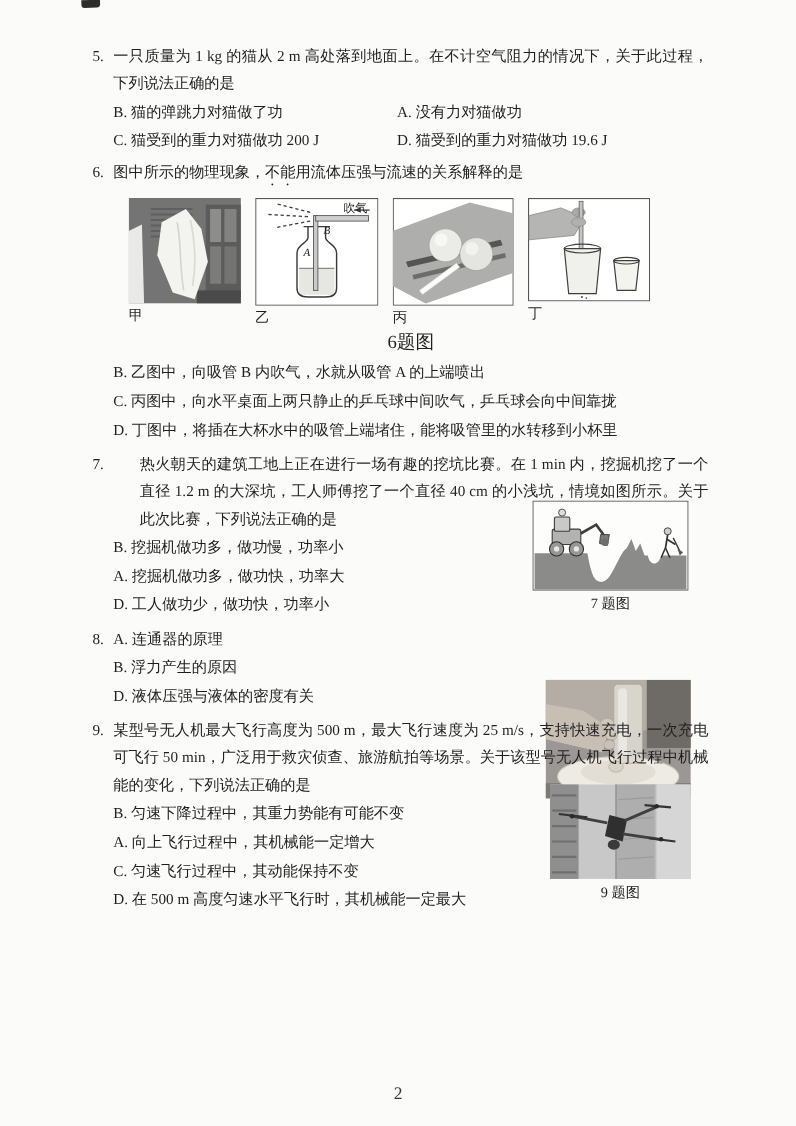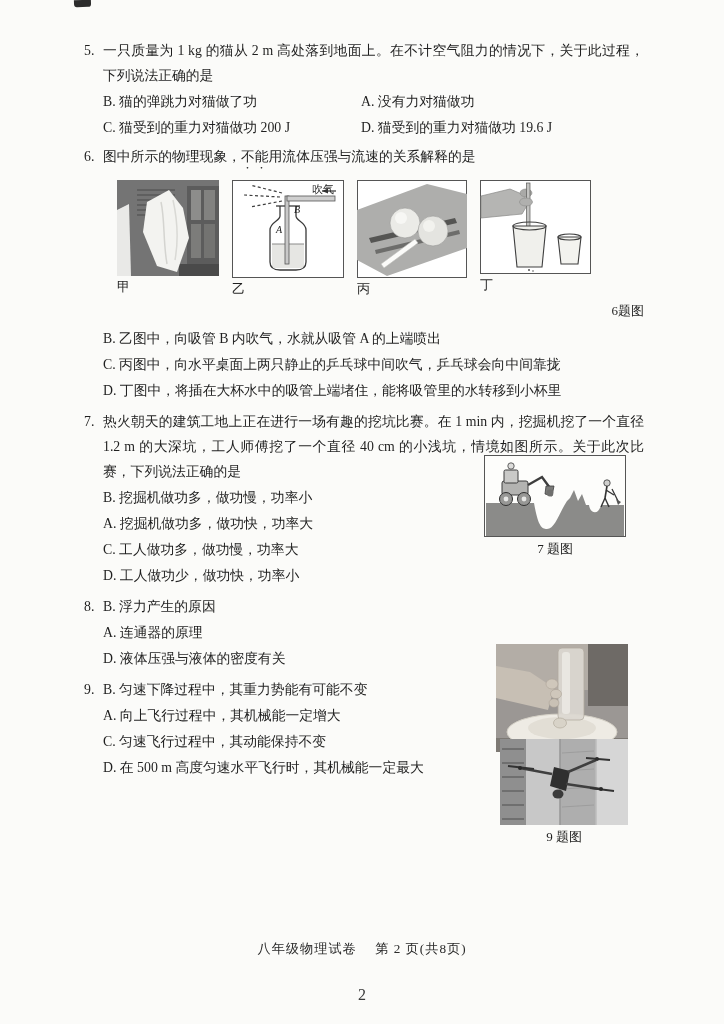--- a/index.html
+++ b/index.html
@@ -18,21 +18,21 @@
   .opt-grid{display:grid;grid-template-columns:258px 1fr;}
   .emph{
     -webkit-text-emphasis:filled dot #1f1f1f;text-emphasis:filled dot #1f1f1f;
     -webkit-text-emphasis-position:under right;text-emphasis-position:under right;
   }
   
   .fig-row{display:flex;gap:13px;margin:8px 0 0 14px;}
   .fig-cell{display:flex;flex-direction:column;align-items:flex-start;}
   .fig-box{background:#fff;}
   .fig-label{font-size:13px;line-height:18px;margin-top:2px;}
-  .fig-caption-center{text-align:right;font-size:13px;line-height:22px;margin-top:2px;}
+  .fig-caption-center{text-align:center;font-size:17px;line-height:22px;margin-top:2px;}
   
   .side-fig{position:absolute;display:flex;flex-direction:column;align-items:center;}
   .side-fig .cap{font-size:13px;line-height:19px;margin-top:2px;}
   .q7-fig{right:18px;top:46px;justify-content:space-between;}
   .q8-fig{right:16px;top:50px;}
   .q9-fig{right:16px;top:62px;}
   .narrow-opts{max-width:392px;}
   .footer{position:absolute;left:0;top:936px;width:100%;text-align:center;font-size:13.2px;color:#2a2a2a;letter-spacing:1px;}
   .page-num{position:absolute;left:0;top:982px;width:100%;text-align:center;font-size:16px;color:#3a3a3a;}
   .mt4{margin-top:4px;}
@@ -148,25 +148,24 @@
 
       <div class="mt4">
         <div class="opt">B. 乙图中，向吸管 B 内吹气，水就从吸管 A 的上端喷出</div>
         <div class="opt">C. 丙图中，向水平桌面上两只静止的乒乓球中间吹气，乒乓球会向中间靠拢</div>
         <div class="opt">D. 丁图中，将插在大杯水中的吸管上端堵住，能将吸管里的水转移到小杯里</div>
       </div>
     </div>
 
     <div class="q" style="margin-bottom:6px;">
       <span class="q-num">7.</span>
-      <div class="stem" style="max-width:541px;">热火朝天的建筑工地上正在进行一场有趣的挖坑比赛。在 1 min 内，挖掘机挖了一个直径 1.2 m 的大深坑，工人师傅挖了一个直径 40 cm 的小浅坑，情境如图所示。关于此次比赛，下列说法正确的是</div>
+      <div class="stem" style="max-width:541px;margin-left:24px;">热火朝天的建筑工地上正在进行一场有趣的挖坑比赛。在 1 min 内，挖掘机挖了一个直径 1.2 m 的大深坑，工人师傅挖了一个直径 40 cm 的小浅坑，情境如图所示。关于此次比赛，下列说法正确的是</div>
       <div class="narrow-opts">
         <div class="opt">B. 挖掘机做功多，做功慢，功率小</div>
         <div class="opt">A. 挖掘机做功多，做功快，功率大</div>
-        <div class="opt">C. 工人做功多，做功慢，功率大</div>
         <div class="opt">D. 工人做功少，做功快，功率小</div>
       </div>
       <div class="side-fig q7-fig">
         <svg width="142" height="82" viewBox="0 0 142 82">
           <rect x="0.5" y="0.5" width="141" height="81" fill="#fdfdfb" stroke="#555" stroke-width="1"></rect>
           <path d="M2,48 L50,48 C54,70 57,74 63,74 C71,74 75,58 83,46 L86,43 L90,35 L94,46 L98,39 L102,50 L105,50 C106,57 111,59 114,56 C116,54 117,50 118,50 L140,50 L140,81 L2,81 Z" fill="#8b8b89"></path>
           <rect x="18" y="26" width="26" height="14" rx="2" fill="#b3b3b1" stroke="#3d3d3d" stroke-width="1"></rect>
           <rect x="20" y="15" width="14" height="13" rx="1.5" fill="#c9c9c7" stroke="#3d3d3d" stroke-width="1"></rect>
           <circle cx="27" cy="11" r="3.2" fill="#dddddb" stroke="#3d3d3d" stroke-width="0.8"></circle>
           <circle cx="22" cy="44" r="6.5" fill="#979795" stroke="#2f2f2f" stroke-width="1"></circle>
@@ -184,22 +183,22 @@
           <line x1="128" y1="34" x2="134" y2="46" stroke="#333" stroke-width="1.2"></line>
           <polygon points="132,44 137,47 134,50" fill="#555"></polygon>
         </svg>
         <div class="cap">7 题图</div>
       </div>
     </div>
 
     <div class="q" style="margin-bottom:6px;">
       <span class="q-num">8.</span>
       <div class="narrow-opts">
+        <div class="opt">A. 连通器的原理</div>
         <div class="opt">B. 浮力产生的原因</div>
-        <div class="opt">A. 连通器的原理</div>
         <div class="opt">D. 液体压强与液体的密度有关</div>
       </div>
       <div class="side-fig q8-fig">
         <svg width="132" height="108" viewBox="0 0 132 108">
           <rect width="132" height="108" fill="#9b9794"></rect>
           <rect x="0" y="0" width="92" height="46" fill="#b3ada6"></rect>
           <rect x="92" y="0" width="40" height="62" fill="#6e6a66"></rect>
           <rect x="0" y="94" width="132" height="14" fill="#7d7974"></rect>
           <polygon points="0,22 34,28 58,44 52,66 0,54" fill="#c7bfb4"></polygon>
           <ellipse cx="66" cy="88" rx="55" ry="18" fill="#eeebe4" stroke="#d4d0c6" stroke-width="1"></ellipse>
@@ -211,20 +210,21 @@
           <ellipse cx="56" cy="40" rx="6" ry="5" fill="#cfc7bb" stroke="#a89f92" stroke-width="0.5"></ellipse>
           <ellipse cx="60" cy="50" rx="5.5" ry="4.6" fill="#cfc7bb" stroke="#a89f92" stroke-width="0.5"></ellipse>
           <ellipse cx="58" cy="59" rx="5" ry="4.2" fill="#c9c1b5" stroke="#a89f92" stroke-width="0.5"></ellipse>
         </svg>
         <div class="cap">8 题图</div>
       </div>
     </div>
 
     <div class="q">
       <span class="q-num">9.</span>
+      <div class="stem" style="max-width:541px;">某型号无人机最大飞行高度为 500 m，最大飞行速度为 25 m/s，支持快速充电，一次充电可飞行 50 min，广泛用于救灾侦查、旅游航拍等场景。关于该型号无人机飞行过程中机械能的变化，下列说法正确的是</div>
       <div class="narrow-opts">
         <div class="opt">B. 匀速下降过程中，其重力势能有可能不变</div>
         <div class="opt">A. 向上飞行过程中，其机械能一定增大</div>
         <div class="opt">C. 匀速飞行过程中，其动能保持不变</div>
         <div class="opt">D. 在 500 m 高度匀速水平飞行时，其机械能一定最大</div>
       </div>
       <div class="side-fig q9-fig">
         <svg width="128" height="86" viewBox="0 0 128 86">
           <rect width="128" height="86" fill="#c8c8c8"></rect>
           <rect x="0" y="0" width="26" height="86" fill="#8f8f8f"></rect>
@@ -257,15 +257,14 @@
           <circle cx="20" cy="29" r="2" fill="#2a2a2a"></circle>
           <circle cx="97" cy="20" r="2" fill="#2a2a2a"></circle>
           <circle cx="101" cy="50" r="2" fill="#2a2a2a"></circle>
         </svg>
         <div class="cap">9 题图</div>
       </div>
     </div>
 
   </div>
 
-  <div class="footer">八年级物理试卷　 第 2 页(共8页)</div>
   <div class="page-num">2</div>
 </div>
 
 </body></html>

